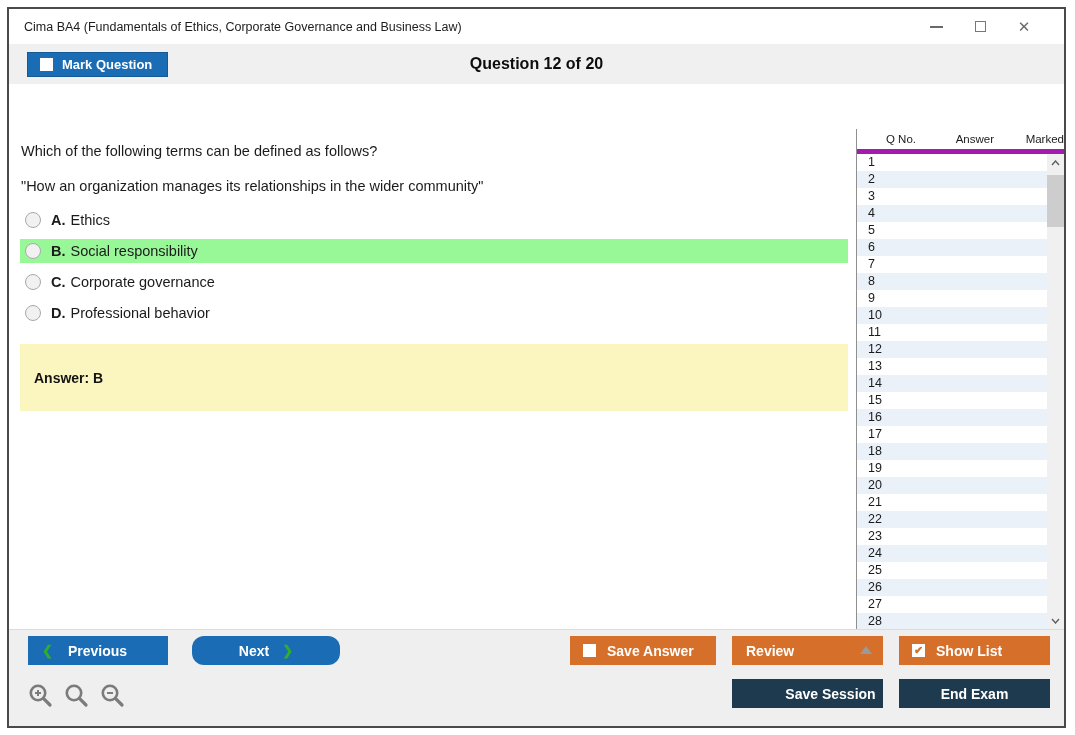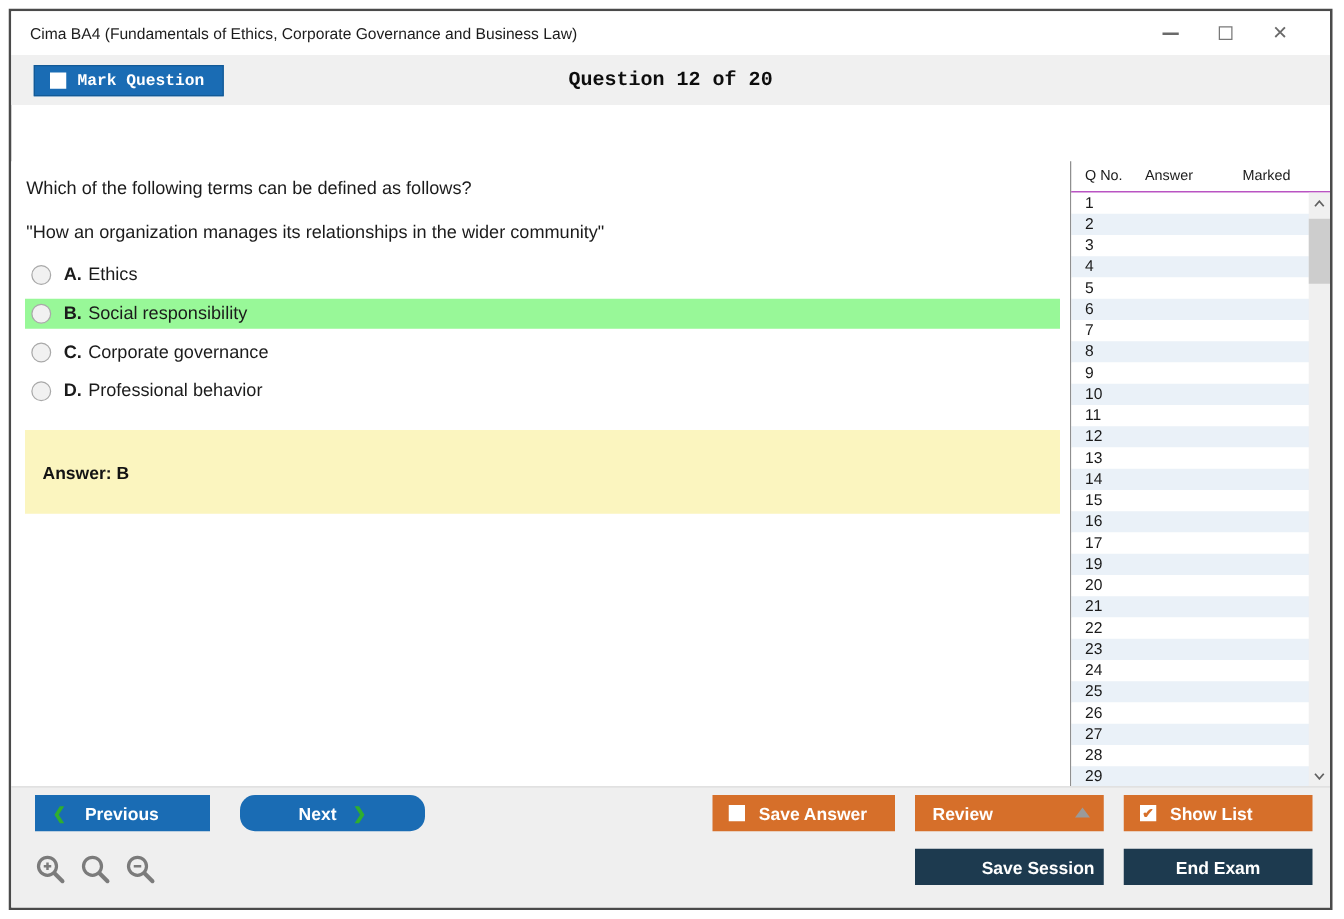--- a/index.html
+++ b/index.html
@@ -12,21 +12,21 @@
   
   .title-bar { height:35px; display:flex; align-items:center; padding:0 15px; background:#fff; }
   .title-text { font-size:12.5px; color:#1c1c1c; }
   .win-controls { margin-left:auto; display:flex; align-items:center; gap:30px; padding-right:18px; }
   .ctl { display:flex; align-items:center; justify-content:center; width:14px; height:14px; color:#5f5f5f; }
   .ctl-min-bar { width:13px; height:2px; background:#6a6a6a; }
   .ctl-max-box { width:11px; height:11px; border:1.5px solid #787878; }
   .ctl-close-x { font-size:15px; line-height:1; color:#6a6a6a; }
 
   
-  .header-bar { height:40px; background:#f0f0f0; position:relative; display:flex; align-items:center;font-family:Liberation Mono, monospace; }
+  .header-bar { height:40px; background:#f0f0f0; position:relative; display:flex; align-items:center; }
   .mark-btn { position:absolute; left:18px; top:8px; height:25px; padding:0 15px 0 12px;
               background:var(--blue); color:#fff; font-weight:bold; font-size:13px;
               display:flex; align-items:center; gap:9px; border:1px solid #135a96; }
   .cb { width:13px; height:13px; background:#fff; display:flex; align-items:center; justify-content:center;
         font-size:11px; font-weight:bold; color:var(--orange); flex:0 0 auto; }
   .q-counter { margin:0 auto; font-weight:bold; font-size:16px; color:#0d0d0d; }
 
   
   .content-row { flex:1; display:flex; min-height:0;margin-top:45px; }
   .main-area { flex:1; background:#fff; overflow:hidden; }
@@ -41,21 +41,21 @@
   .opt-letter { font-weight:bold; margin-left:10px; }
   .opt-text { margin-left:5px; }
 
   .answer-box { margin:19px 8px 0 11px; height:67px; background:var(--yellow);
                 display:flex; align-items:center; padding-left:14px;
                 font-size:14px; font-weight:bold; color:#131313; }
 
   
   .sidebar { width:208px; border-left:1px solid #8f8f8f; display:flex; flex-direction:column; background:#fff; }
   .sb-header { height:25px; flex:0 0 auto; display:flex; align-items:center; font-size:11.5px; color:#1b1b1b;
-               border-bottom:1px solid #a21caf; }
+               border-bottom:5px solid #a21caf;text-align:right; }
   .col-q { width:59px; padding-left:11px; }
   .col-a { width:78px; }
   .col-m { flex:1; }
   .sb-list { flex:1; position:relative; overflow:hidden; }
   .sb-row { height:17px; line-height:17px; font-size:12.5px; padding-left:11px; color:#1a1a1a; background:#fff; }
   .sb-row:nth-child(even) { background:var(--rowalt); }
   .sb-scrollbar { position:absolute; top:0; right:0; width:17px; height:100%; background:#f0f0f0; }
   .sb-arrow { position:absolute; left:0; width:17px; height:17px; display:flex; align-items:center; justify-content:center; }
   .sb-arrow.up { top:0; } .sb-arrow.down { bottom:0; }
   .sb-thumb { position:absolute; left:0; top:21px; width:17px; height:52px; background:#cdcdcd; }
@@ -157,20 +157,21 @@
             <div class="sb-row">8</div>
             <div class="sb-row">9</div>
             <div class="sb-row">10</div>
             <div class="sb-row">11</div>
             <div class="sb-row">12</div>
             <div class="sb-row">13</div>
             <div class="sb-row">14</div>
             <div class="sb-row">15</div>
             <div class="sb-row">16</div>
             <div class="sb-row">17</div>
+            <div class="sb-row">18</div>
             <div class="sb-row">19</div>
             <div class="sb-row">20</div>
             <div class="sb-row">21</div>
             <div class="sb-row">22</div>
             <div class="sb-row">23</div>
             <div class="sb-row">24</div>
             <div class="sb-row">25</div>
             <div class="sb-row">26</div>
             <div class="sb-row">27</div>
             <div class="sb-row">28</div>

